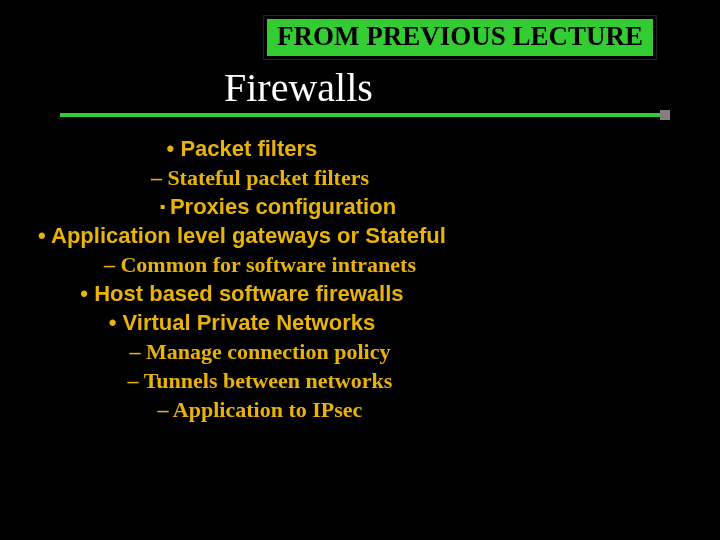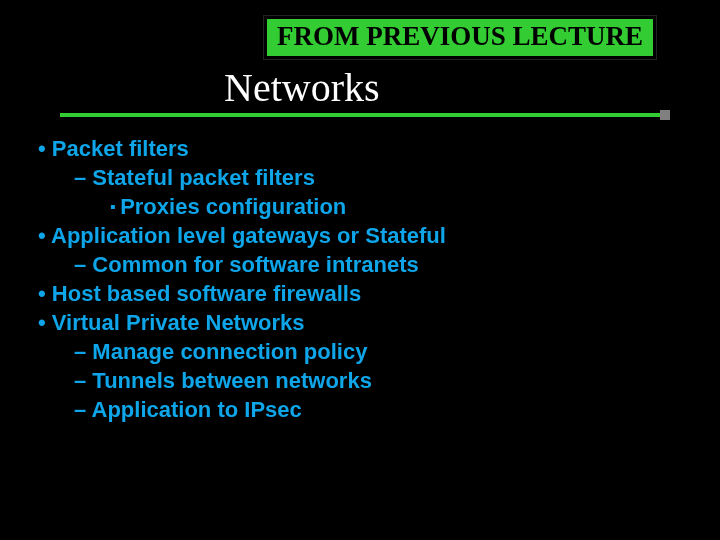--- a/index.html
+++ b/index.html
@@ -56,28 +56,29 @@
     right: 0;
     top: -3px;
     width: 10px;
     height: 10px;
     background: #808080;
   }
   .body {
     position: absolute;
     top: 134px;
     left: 38px;
-    color: #0ea5e9;
+    color: #eab308;
     font-family: Arial, Helvetica, sans-serif;
     font-weight: bold;
     font-size: 22px;
     line-height: 1.32;
+    text-align: center;
   }
   .lvl1 { margin: 0; padding: 0; }
-  .lvl2 { margin: 0 0 0 36px; padding: 0; }
+  .lvl2 { margin: 0 0 0 36px; padding: 0; font-family: Liberation Serif, serif; }
   .lvl3 { margin: 0 0 0 72px; padding: 0; }
   .row { white-space: nowrap; }
   .b1::before { content: "• "; }
   .b2::before { content: "– "; }
   .b3::before { content: "▪ "; font-size: 16px; position: relative; top: -2px; }
   .footer {
     position: absolute;
     left: 18px;
     bottom: 34px;
     color: #e0c040;
@@ -90,21 +91,21 @@
 </head>
 <body>
 
 <div class="slide">
 
   <div class="banner">
     <span class="banner-text">FROM PREVIOUS LECTURE</span>
   </div>
 
   <div class="title-wrap">
-    <span class="title">Networks</span>
+    <span class="title">Firewalls</span>
   </div>
   <div class="title-underline"></div>
 
   <div class="body">
     <div class="row lvl1 b1"><span>Packet filters</span></div>
     <div class="row lvl2 b2"><span>Stateful packet filters</span></div>
     <div class="row lvl3 b3"><span>Proxies configuration</span></div>
     <div class="row lvl1 b1"><span>Application level gateways or Stateful</span></div>
     <div class="row lvl2 b2"><span>Common for  software intranets</span></div>
     <div class="row lvl1 b1"><span>Host based software firewalls</span></div>

